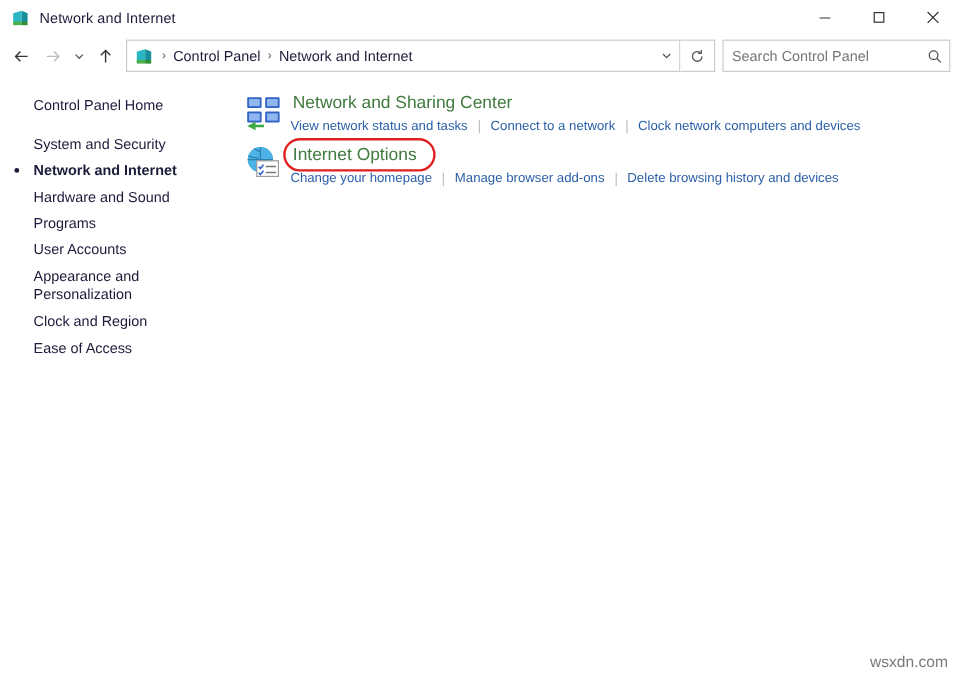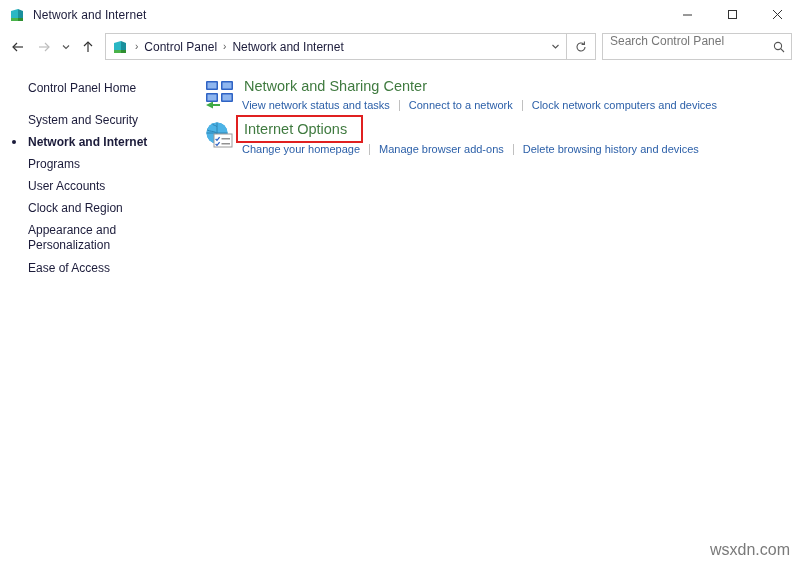--- a/index.html
+++ b/index.html
@@ -132,20 +132,21 @@
     flex: none;
   }
   .searchbox {
     width: 188px;
     height: 25px;
     margin-left: 6px;
     margin-right: 8px;
     border: 1px solid #cccccc;
     background: #ffffff;
     display: flex;
+    align-items: center;
     flex: none;
   }
   .search-text {
     flex: 1;
     font-size: 12px;
     color: #777777;
     padding-left: 7px;
     white-space: nowrap;
     overflow: hidden;
   }
@@ -215,20 +216,21 @@
     color: #3f7a3f;
     line-height: 20px;
     display: inline-block;
     position: relative;
     padding: 1px 2px;
   }
   .group-title.highlighted {
     outline: 2px solid #e02020;
     padding: 2px 14px 2px 6px;
     margin-left: -4px;
+    border-radius: 12px;
   }
   .group-links {
     margin-top: 2px;
     display: flex;
     align-items: center;
     flex-wrap: wrap;
   }
   .glink {
     font-size: 11px;
     color: #2b5fa8;
@@ -241,21 +243,21 @@
     background: #c0c0c0;
     margin: 0 9px;
     display: inline-block;
   }
 
   
   .watermark {
     position: absolute;
     right: 10px;
     bottom: 6px;
-    font-size: 16px;
+    font-size: 13px;
     color: #7a7a7a;
   }
 </style>
 </head>
 <body>
 
 <div class="titlebar">
   <div class="titlebar-left">
     <span class="net-icon">
       <svg width="16" height="16" viewBox="0 0 16 16">
@@ -358,30 +360,33 @@
     <div class="side-item">
       <span>Control Panel Home</span>
     </div>
     <div class="side-item gap">
       <span>System and Security</span>
     </div>
     <div class="side-item selected">
       <span>Network and Internet</span>
     </div>
     <div class="side-item">
+      <span>Hardware and Sound</span>
+    </div>
+    <div class="side-item">
       <span>Programs</span>
     </div>
     <div class="side-item">
       <span>User Accounts</span>
-    </div>
-    <div class="side-item">
-      <span>Clock and Region</span>
     </div>
     <div class="side-item multiline">
       <span>Appearance and Personalization</span>
+    </div>
+    <div class="side-item">
+      <span>Clock and Region</span>
     </div>
     <div class="side-item">
       <span>Ease of Access</span>
     </div>
   </div>
 
   <div class="main">
 
     <div class="group">
       <div class="group-icon">

